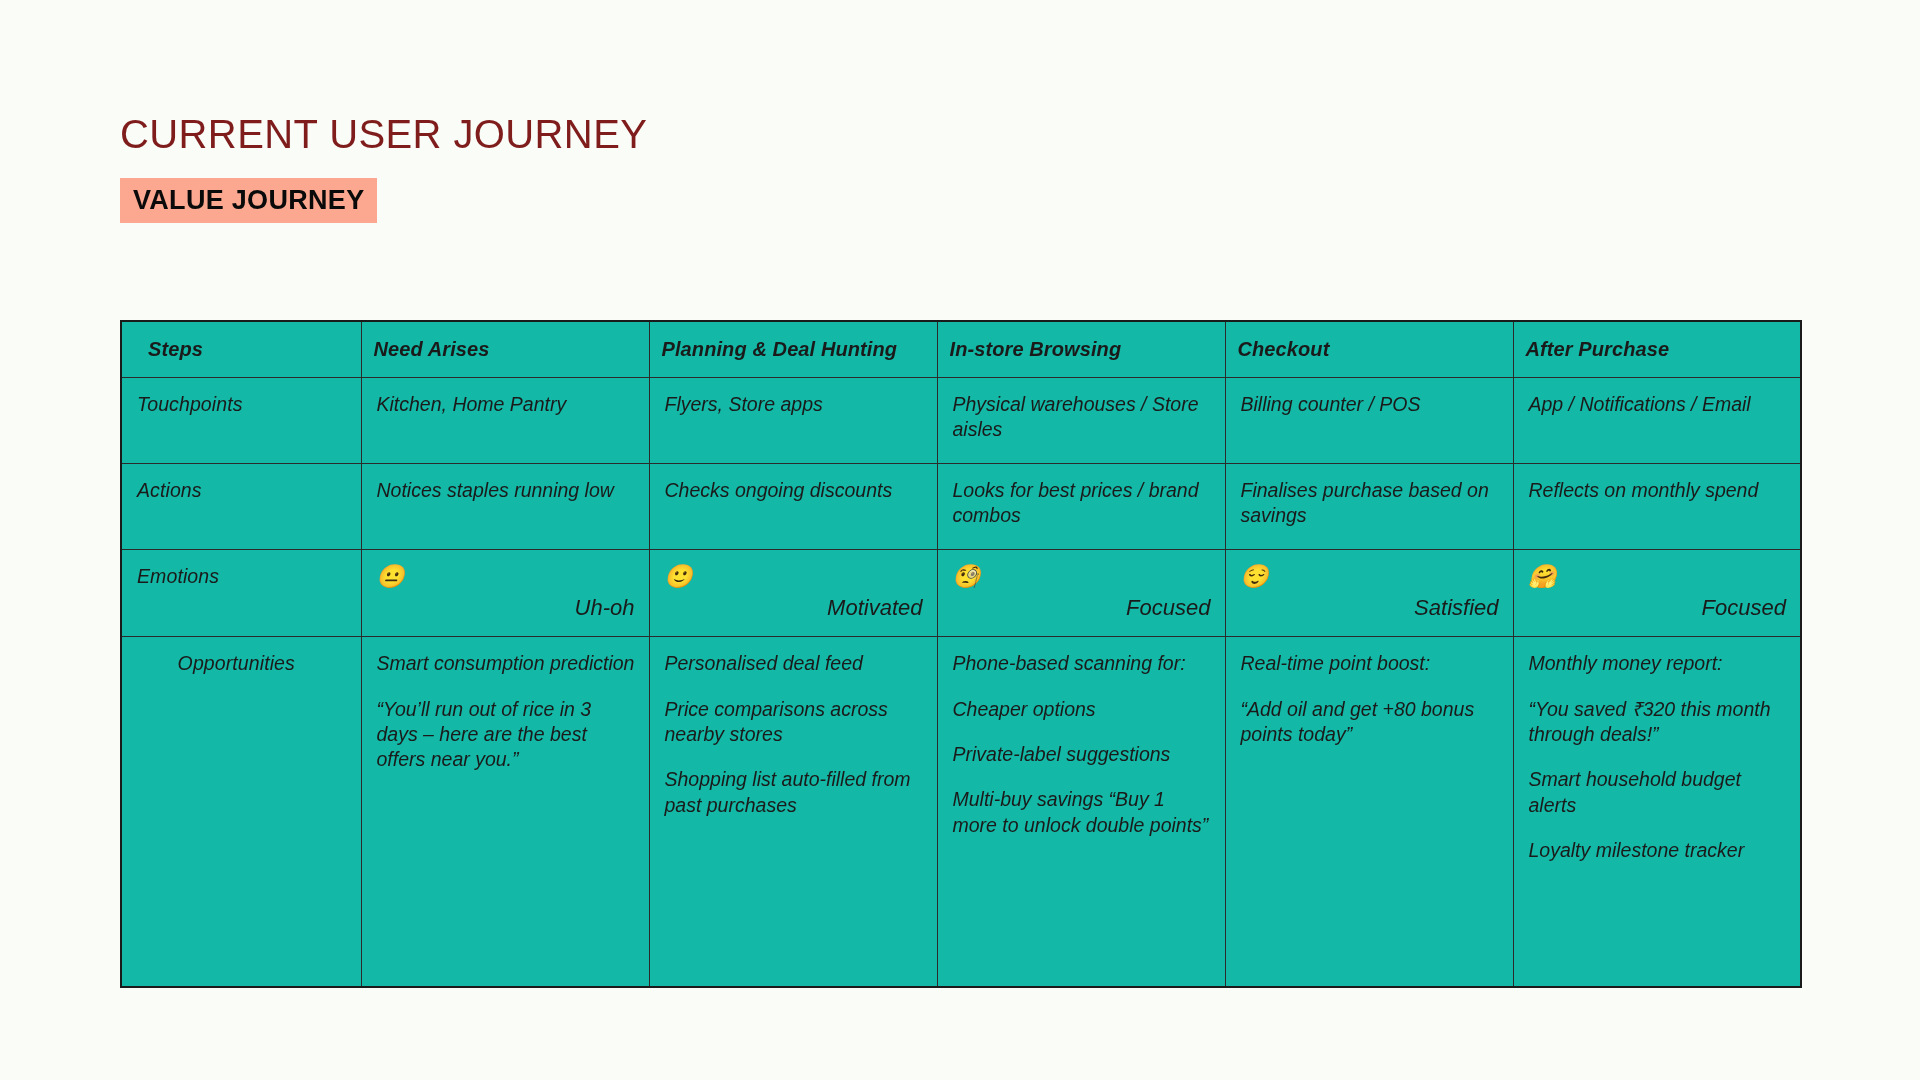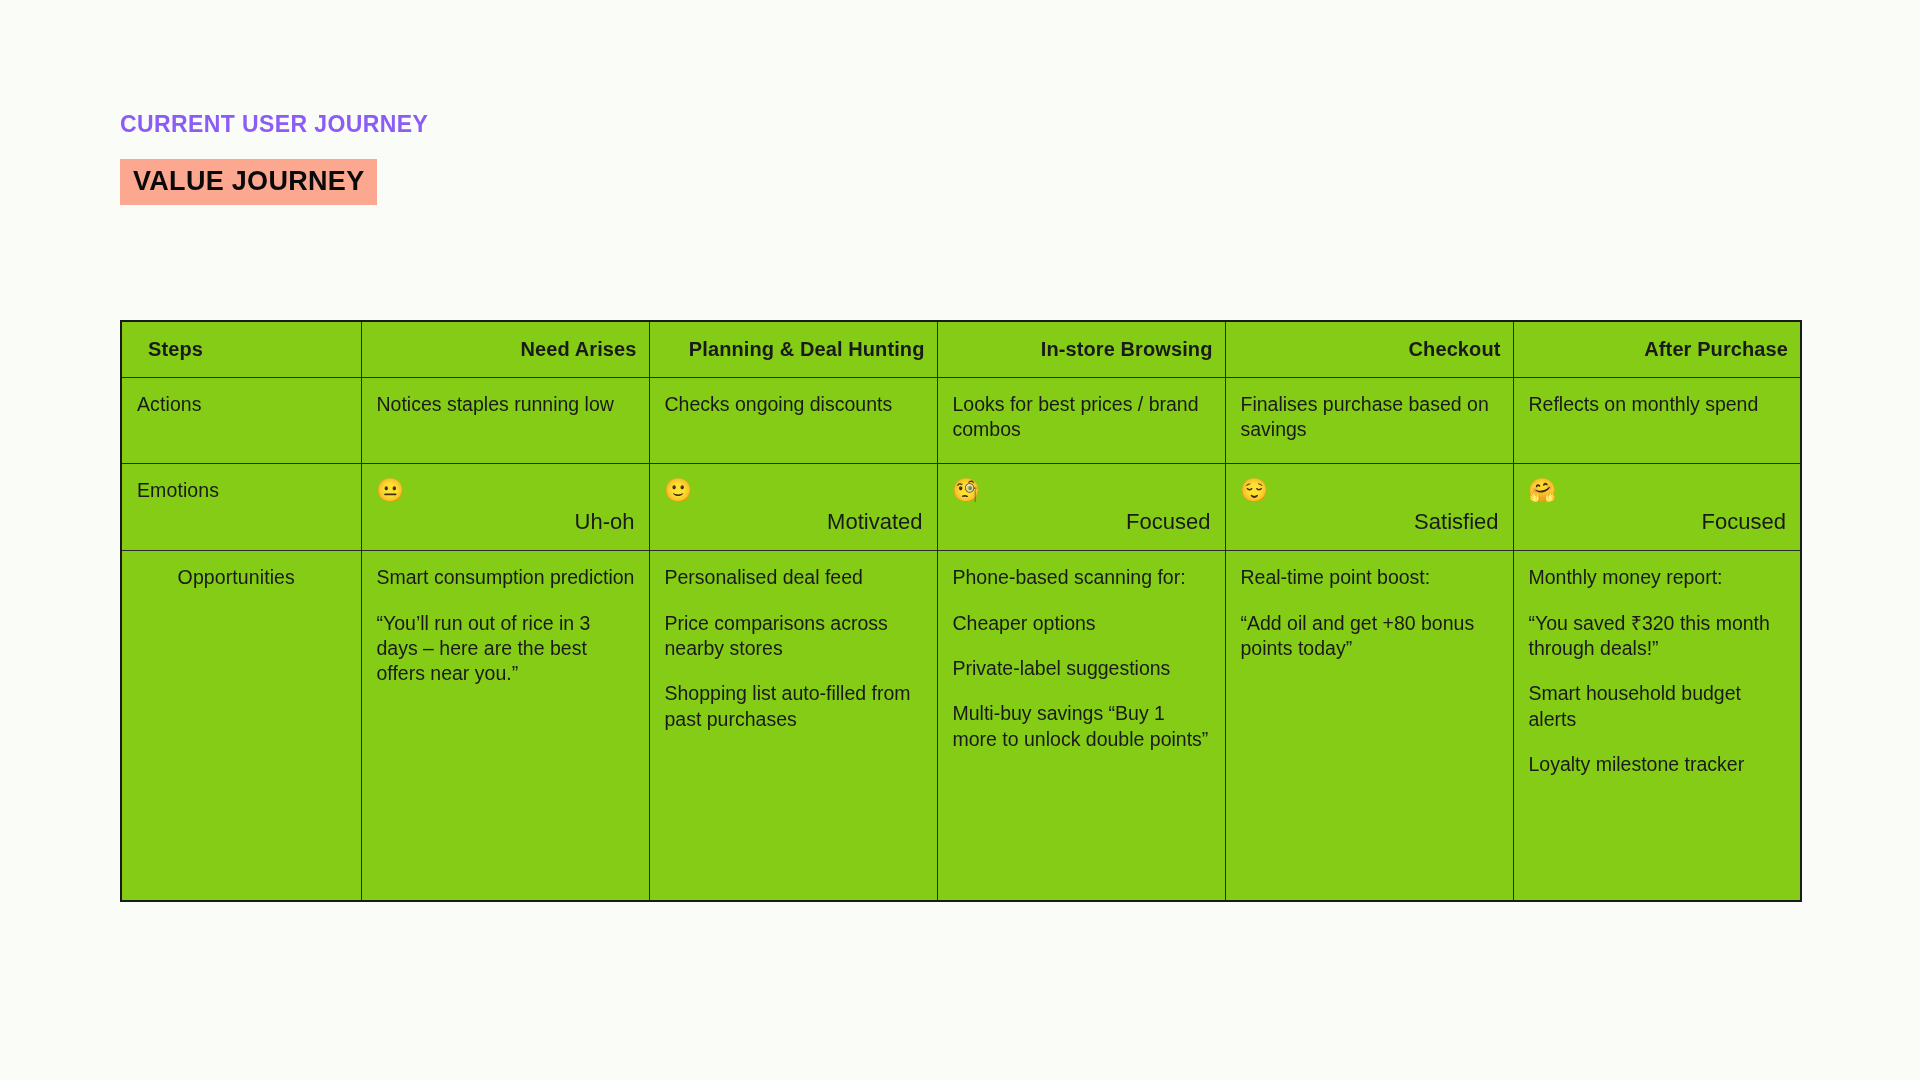--- a/index.html
+++ b/index.html
@@ -21,24 +21,24 @@
   }
 
   
   .heading-block {
     position: absolute;
     left: 120px;
     top: 112px;
   }
 
   .journey-title {
-    font-size: 23px;
-    font-weight: bold;
+    font-size: 40px;
+    font-weight: normal;
     letter-spacing: 0.4px;
-    color: #8b5cf6;
+    color: #7f1d1d;
     text-transform: uppercase;
     line-height: 1.1;
   }
 
   .persona-wrap {
     margin-top: 22px;
   }
 
   .persona-badge {
     display: inline-block;
@@ -55,23 +55,24 @@
   .journey-table-wrap {
     position: absolute;
     left: 120px;
     top: 320px;
     width: 1680px;
   }
 
   table.journey {
     border-collapse: collapse;
     width: 1680px;
-    background: #84cc16;
+    background: #14b8a6;
     border: 2px solid #1A1A1A;
     table-layout: fixed;
+    font-style: italic;
   }
 
   table.journey td,
   table.journey th {
     border: 1px solid #2B2B2B;
     vertical-align: top;
     text-align: left;
     font-size: 19.5px;
     line-height: 1.3;
     color: #1A1A1A;
@@ -80,21 +81,21 @@
   }
 
   
   col.c-label { width: 240px; }
   col.c-step  { width: 288px; }
 
   
   tr.header-row th {
     font-weight: bold;
     font-size: 20px;
-    text-align: right;
+    text-align: left;
     vertical-align: middle;
     height: 56px;
     padding: 10px 12px;
     letter-spacing: 0.1px;
   }
 
   tr.header-row th.steps-head {
     text-align: left;
     padding-left: 26px;
   }
@@ -178,20 +179,28 @@
           <th class="steps-head">Steps</th>
           <th>Need Arises</th>
           <th>Planning &amp; Deal Hunting</th>
           <th>In-store Browsing</th>
           <th>Checkout</th>
           <th>After Purchase</th>
         </tr>
       </thead>
       <tbody>
 
+        <tr class="r-touchpoints">
+          <td class="row-label">Touchpoints</td>
+          <td>Kitchen, Home Pantry</td>
+          <td>Flyers, Store apps</td>
+          <td>Physical warehouses / Store aisles</td>
+          <td>Billing counter / POS</td>
+          <td>App / Notifications / Email</td>
+        </tr>
 
         <tr class="r-actions">
           <td class="row-label">Actions</td>
           <td>Notices staples running low</td>
           <td>Checks ongoing discounts</td>
           <td>Looks for best prices / brand combos</td>
           <td>Finalises purchase based on savings</td>
           <td>Reflects on monthly spend</td>
         </tr>
 

